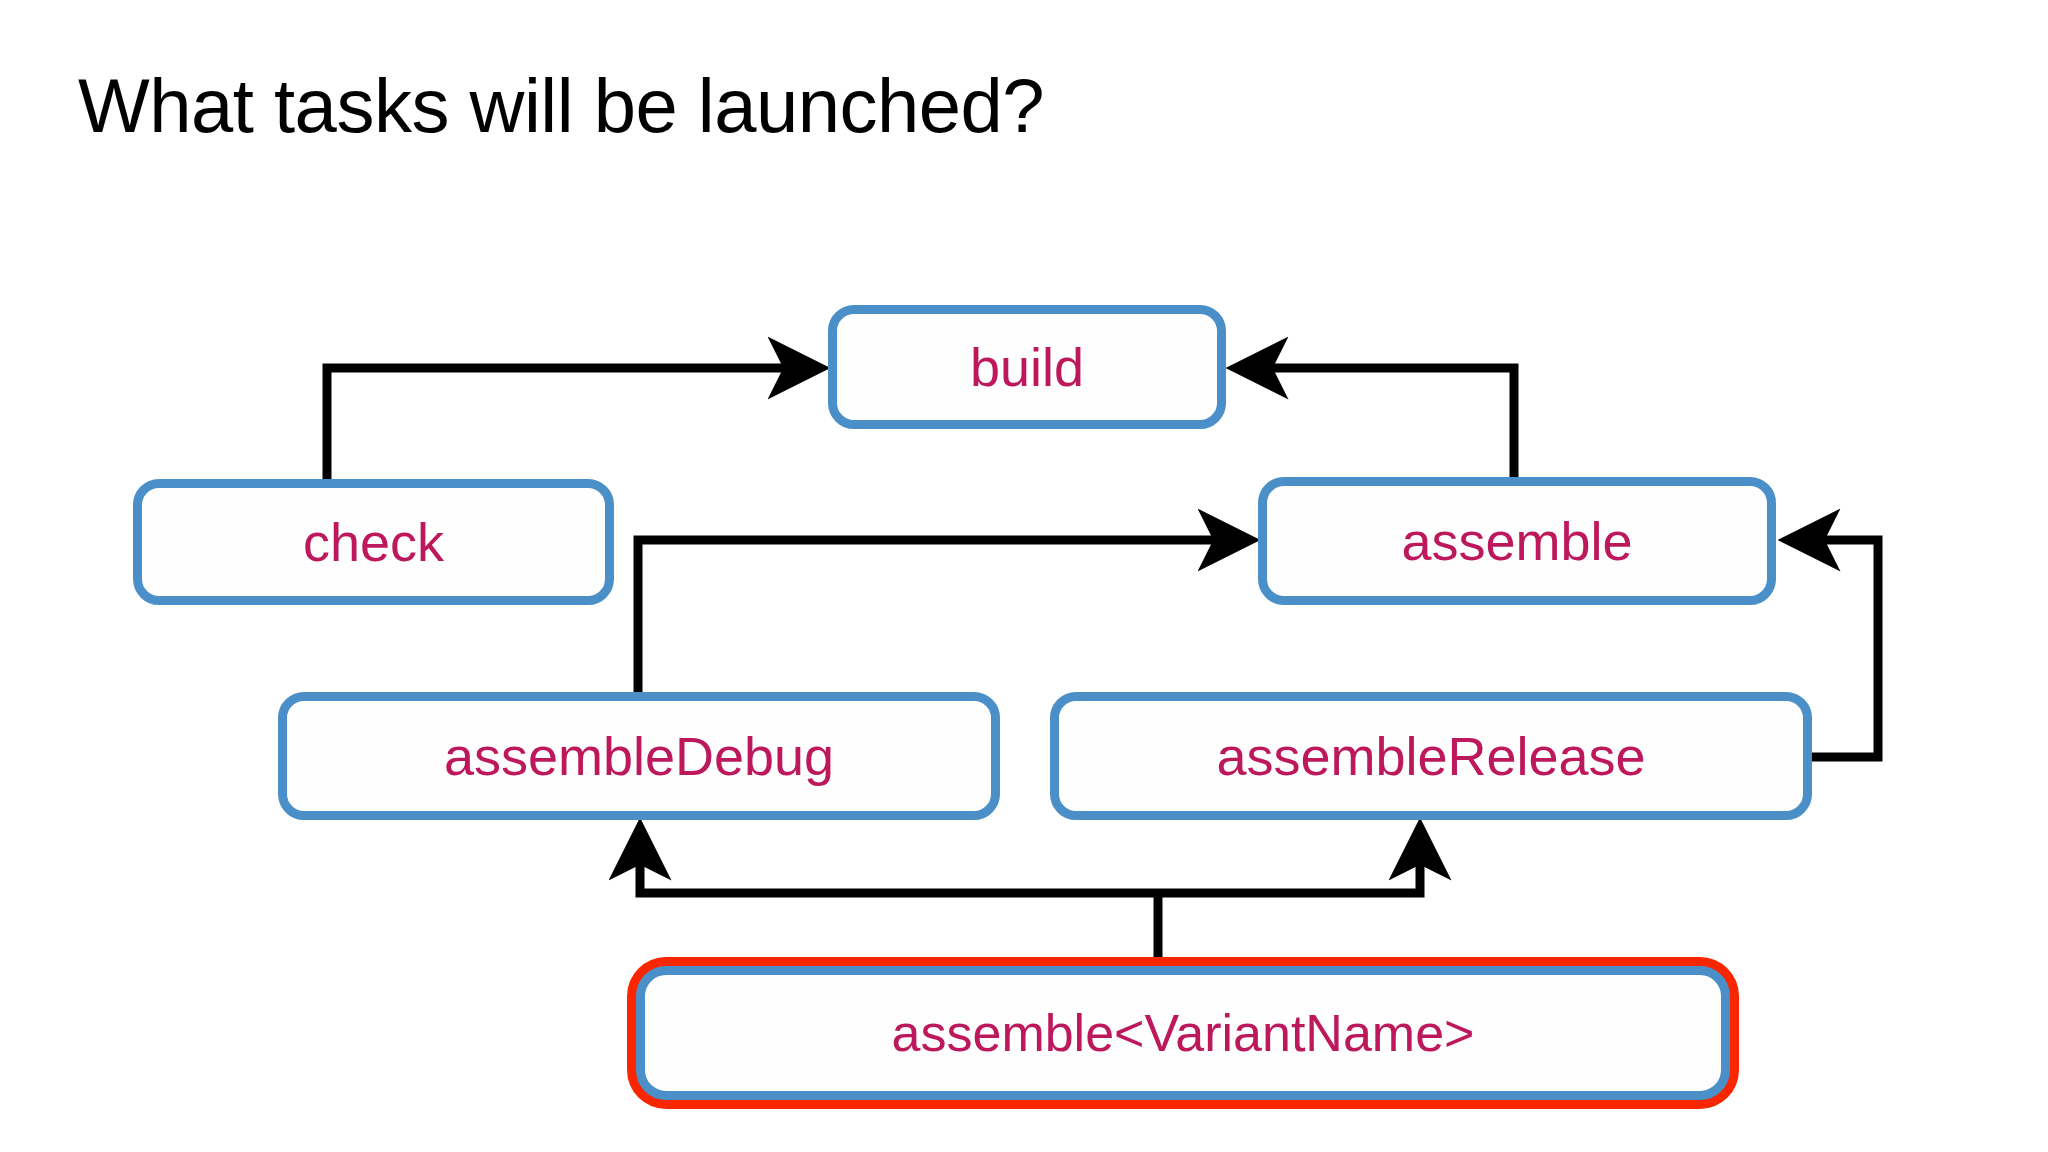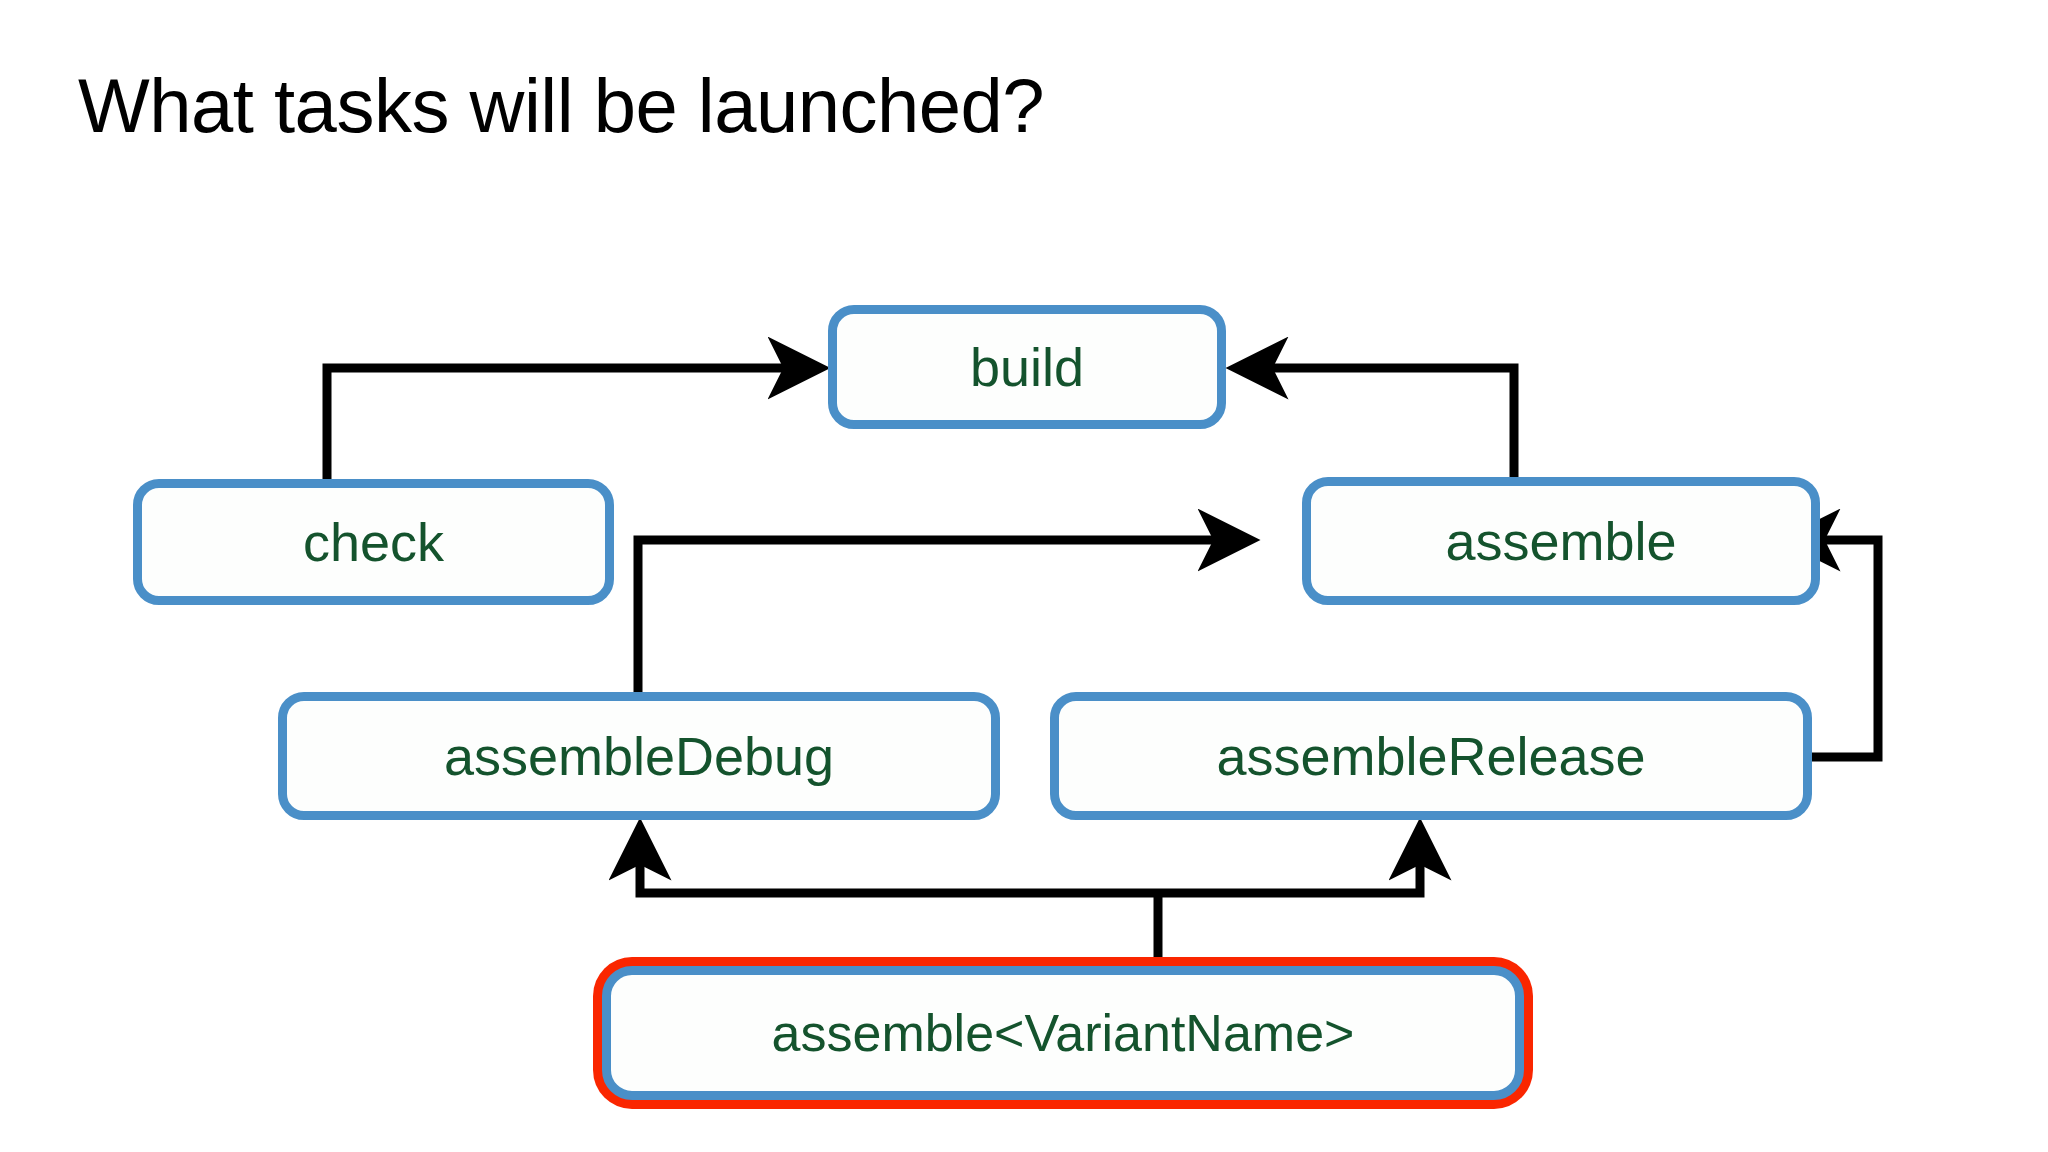--- a/index.html
+++ b/index.html
@@ -51,39 +51,39 @@
   
   .node {
     position: absolute;
     box-sizing: border-box;
     background: #fdfefd;
     border: 9px solid #4a8fc8;
     border-radius: 26px;
     display: flex;
     align-items: center;
     justify-content: center;
-    color: #14532d;
+    color: #be185d;
     font-size: 54px;
     font-weight: 400;
     z-index: 3;
     white-space: nowrap;
   }
 
   .node.highlighted {
     border-radius: 30px;
     box-shadow: 0 0 0 9px #fa2600;
   }
 
   
   #node-build          { left: 828px;  top: 305px;  width: 398px; height: 124px; }
   #node-check          { left: 133px;  top: 479px;  width: 481px; height: 126px; }
-  #node-assemble       { left: 1258px; top: 477px;  width: 518px; height: 128px; margin-left: 44px; }
+  #node-assemble       { left: 1258px; top: 477px;  width: 518px; height: 128px; }
   #node-assemble-debug { left: 278px;  top: 692px;  width: 722px; height: 128px; text-align: center; }
   #node-assemble-release { left: 1050px; top: 692px; width: 762px; height: 128px; }
-  #node-assemble-variant { left: 602px; top: 966px;  width: 922px; height: 134px; font-size: 52px; }
+  #node-assemble-variant { left: 636px; top: 966px;  width: 1094px; height: 134px; font-size: 52px; }
 </style>
 </head>
 <body>
 
 <div id="slide">
 
   <div id="slide-title">What tasks will be launched?</div>
 
   <svg id="connectors" viewBox="0 0 2048 1152" xmlns="http://www.w3.org/2000/svg">
     <defs>

